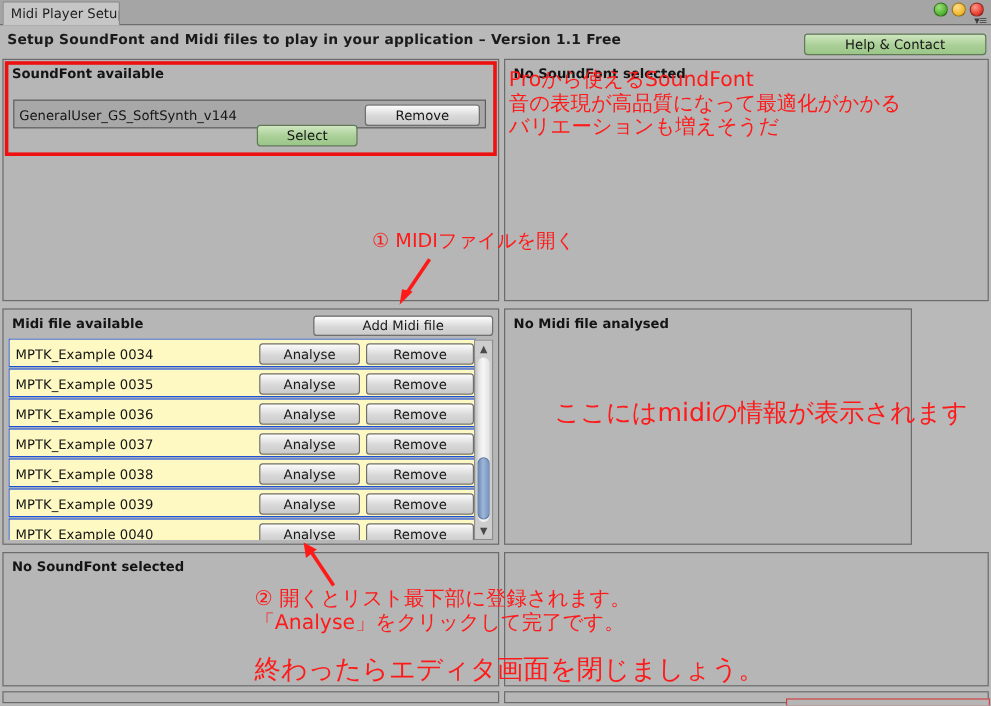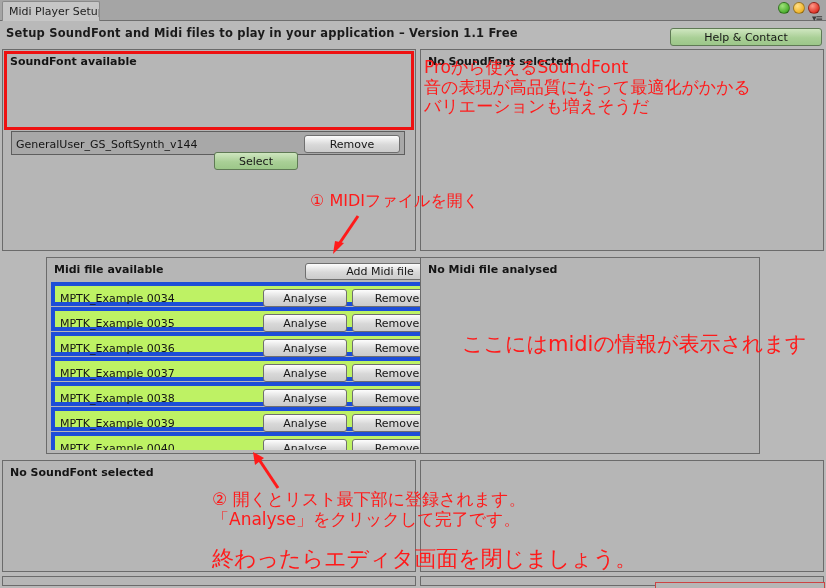--- a/index.html
+++ b/index.html
@@ -95,44 +95,43 @@
   .redbox {
     position: absolute; left: 1px; top: 1px; width: 410px; height: 79px;
     border: 3px solid #ee1111;
     pointer-events: none;
   }
   #sf-add { position: absolute; left: 258px; top: 6px; width: 150px; height: 17px; }
   .sf-row {
     position: absolute; left: 8px; top: 33px; width: 394px; height: 24px;
     background: #a8a8a8;
     border: 1px solid #5e5e5e;
-    margin-top: 48px;
   }
   .sf-row-label {
     position: absolute; left: 4px; top: 6px;
     font-size: 11px; color: #151515;
   }
   .sf-select { position: absolute; left: 202px; top: 20px; width: 84px; height: 18px; }
   .sf-remove { position: absolute; left: 292px; top: 3px; width: 96px; height: 18px; }
 
   
   #sf-info { left: 420px; top: 49px; width: 404px; height: 202px; }
 
   
-  #midi-panel { left: 2px; top: 257px; width: 414px; height: 197px; margin-left: 44px; }
+  #midi-panel { left: 2px; top: 257px; width: 414px; height: 197px; }
   #midi-add { position: absolute; left: 258px; top: 5px; width: 150px; height: 17px; }
   .midi-list {
     position: absolute; left: 4px; top: 24px; width: 390px; height: 168px;
     overflow: hidden;
   }
   .midi-row {
     position: relative;
     height: 24px;
-    background: #bef264;
-    border: 4px solid #1d4ed8;
+    background: #fef9c3;
+    border: 1px solid #1d4ed8;
     margin-bottom: 1px;
   }
   .midi-row-label {
     position: absolute; left: 5px; top: 6px;
     font-size: 11px; color: #141414;
   }
   .midi-analyse { position: absolute; left: 208px; top: 3px; width: 84px; height: 18px; }
   .midi-remove { position: absolute; left: 297px; top: 3px; width: 90px; height: 18px; }
 
   

